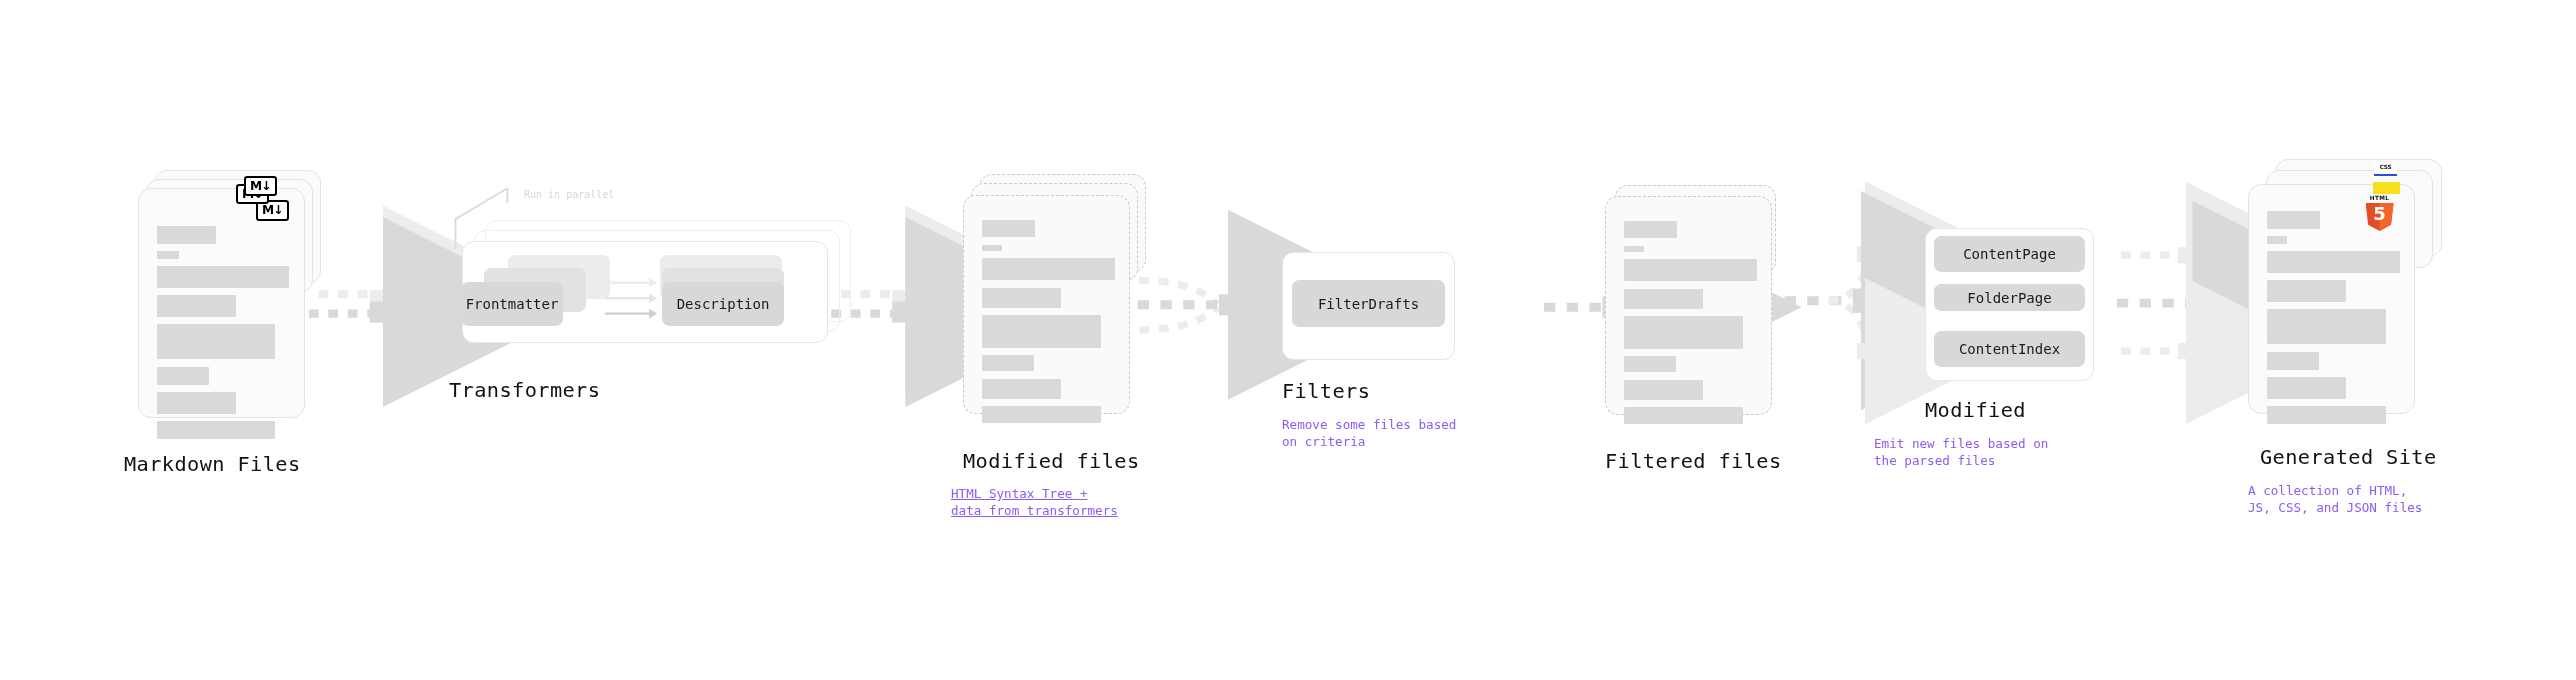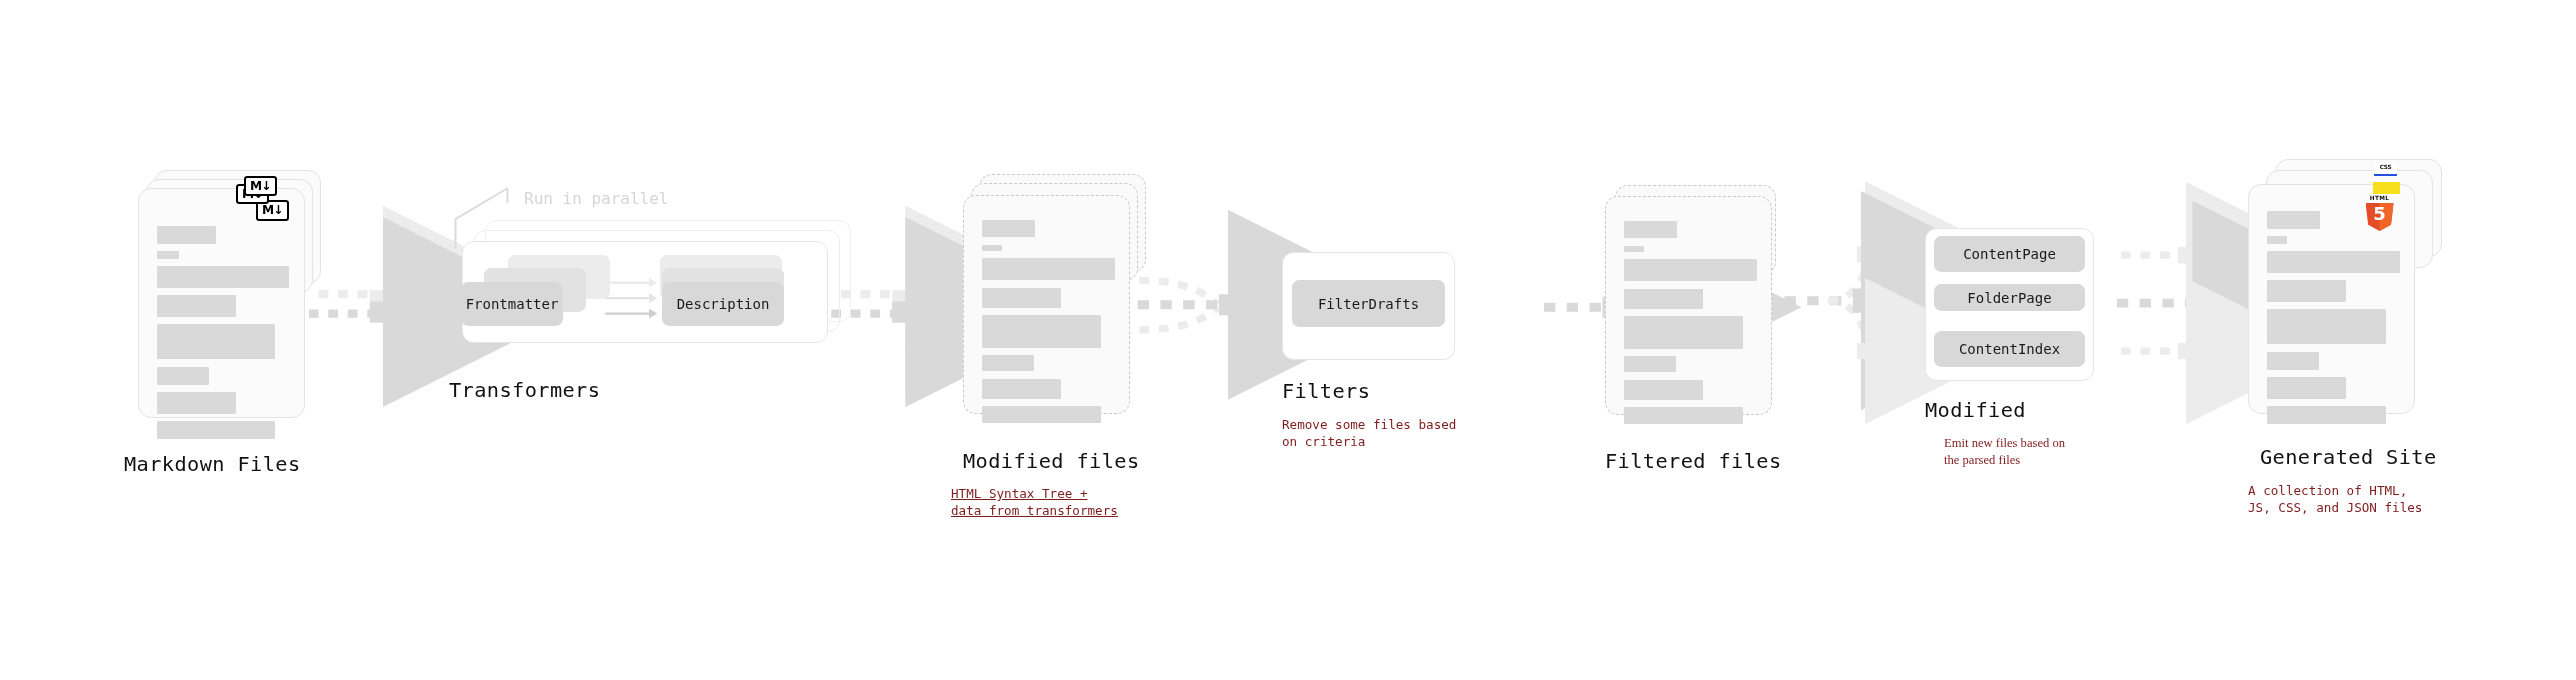--- a/index.html
+++ b/index.html
@@ -157,34 +157,34 @@
     position: absolute;
     font-size: 20.3px;
     color: #111111;
     letter-spacing: 0.4px;
     white-space: nowrap;
   }
   .caption-sub {
     position: absolute;
     font-size: 12.6px;
     line-height: 17px;
-    color: #7f1d1d;
+    color: #8b5cf6;
     white-space: pre;
   }
   .caption-list {
     position: absolute;
     font-size: 12.6px;
     line-height: 17px;
     color: #222222;
     white-space: pre;
   }
 
   .parallel-label {
     position: absolute;
-    font-size: 16px;
+    font-size: 10px;
     color: #d6d6d6;
     white-space: nowrap;
   }
   svg.underlay {
     position: absolute;
     left: 0; top: 0;
     width: 2576px; height: 681px;
     pointer-events: none;
     z-index: 0;
   }
@@ -348,21 +348,21 @@
   </div>
   <div class="caption-title" style="left:1605px; top:449px;">Filtered files</div>
 
   <div>
     <div class="group-box solidbg" style="left:1925px; top:228px; width:169px; height:153px;"></div>
     <div class="pill" style="left:1934px; top:236px; width:151px; height:36px;">ContentPage</div>
     <div class="pill" style="left:1934px; top:284px; width:151px; height:27px;">FolderPage</div>
     <div class="pill" style="left:1934px; top:331px; width:151px; height:36px;">ContentIndex</div>
   </div>
   <div class="caption-title" style="left:1925px; top:398px;">Modified</div>
-  <div class="caption-sub" style="left:1944px; top:435px;font-family:Liberation Serif, serif;"><span>Emit new files based on</span>
+  <div class="caption-sub" style="left:1874px; top:435px;"><span>Emit new files based on</span>
 <span>the parsed files</span></div>
 
   <div class="doc-stack">
     <div class="doc-card back" style="left:2275px; top:159px; width:167px; height:98px;"></div>
     <div class="badge css-badge" style="left:2374px; top:163px; z-index:4;">CSS</div>
 
     <div class="doc-card mid" style="left:2266px; top:170px; width:167px; height:98px;"></div>
     <div class="badge js-badge" style="left:2373px; top:182px; z-index:5;"></div>
 
     <div class="doc-card front" style="left:2248px; top:184px; width:167px; height:230px;">

